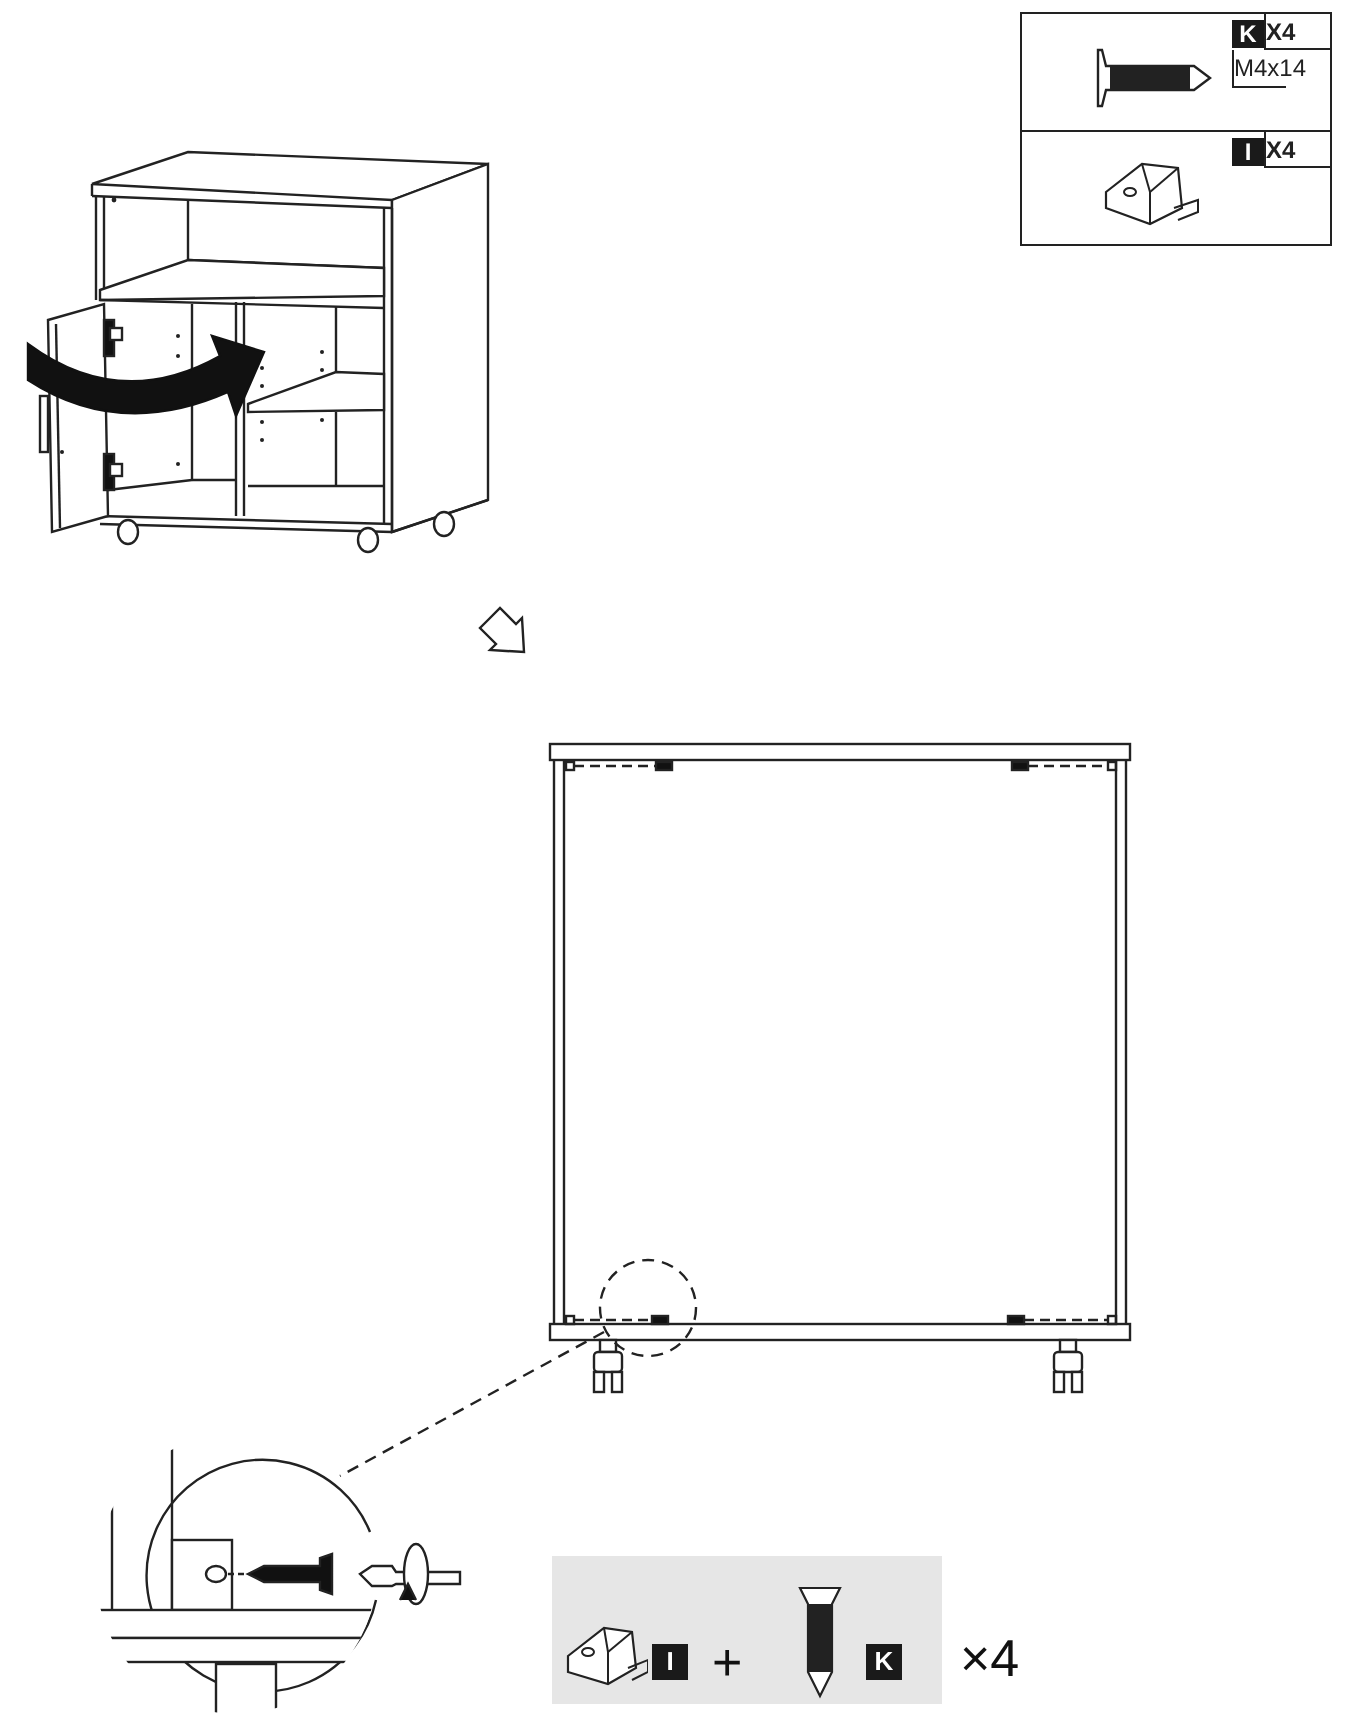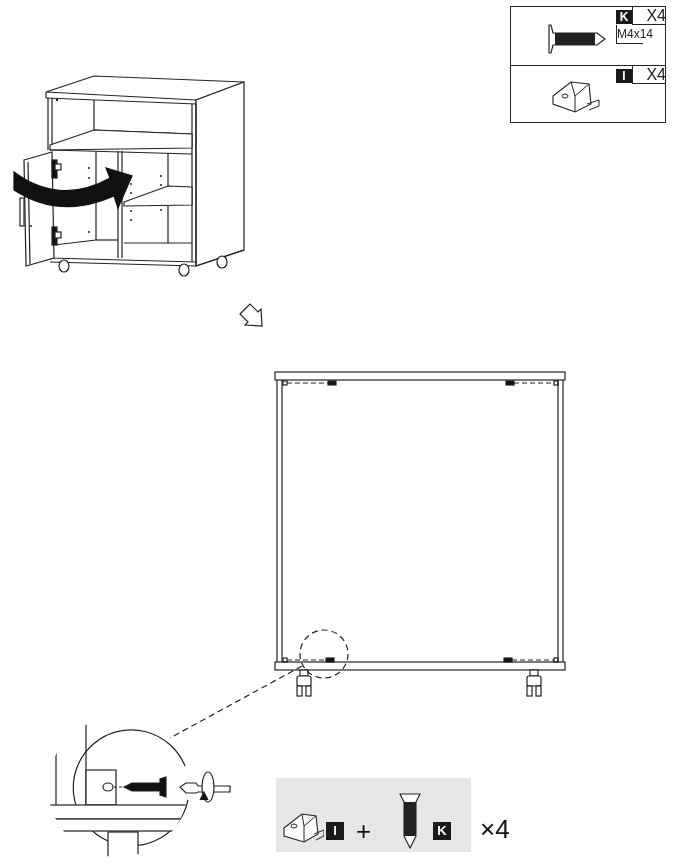--- a/index.html
+++ b/index.html
@@ -3,21 +3,21 @@
 <meta charset="utf-8">
 <style>
   html, body { margin:0; padding:0; background:#ffffff; }
   body { width:678px; height:866px; position:relative; overflow:hidden; font-family:"Liberation Sans", sans-serif; }
   svg { position:absolute; left:0; top:0; }
   .parts-table { position:absolute; left:510px; top:6px; width:156px; height:117px; border:1px solid #222; box-sizing:border-box; background:#fff; }
   .parts-row { position:absolute; left:0; width:100%; box-sizing:border-box; }
   .parts-row.r1 { top:0; height:59px; border-bottom:1px solid #222; }
   .parts-row.r2 { top:59px; height:57px; }
   .badge { position:absolute; background:#1a1a1a; color:#fff; font-weight:bold; font-size:12px; text-align:center; line-height:14px; }
-  .qty { position:absolute; font-size:16px; color:#222; line-height:14px; text-align:right; border-left:1px solid #222; border-bottom:1px solid #222; box-sizing:border-box; }
+  .qty { position:absolute; font-size:12px; color:#222; line-height:14px; text-align:left; border-left:1px solid #222; border-bottom:1px solid #222; box-sizing:border-box;font-weight:bold; }
   .size { position:absolute; font-size:12px; color:#222; line-height:15px; text-align:center; border-left:1px solid #222; border-bottom:1px solid #222; box-sizing:border-box; }
   .formula { position:absolute; left:276px; top:778px; width:195px; height:74px; background:#e6e6e6; }
   .f-badge { position:absolute; width:18px; height:18px; background:#1a1a1a; color:#fff; font-weight:bold; font-size:13px; text-align:center; line-height:18px; }
   .f-plus { position:absolute; font-size:26px; color:#111; line-height:26px; }
   .f-times { position:absolute; left:480px; top:815px; font-size:26px; color:#111; line-height:28px; }
 </style>
 </head>
 <body>
 
 <svg width="678" height="866" viewBox="0 0 678 866">

